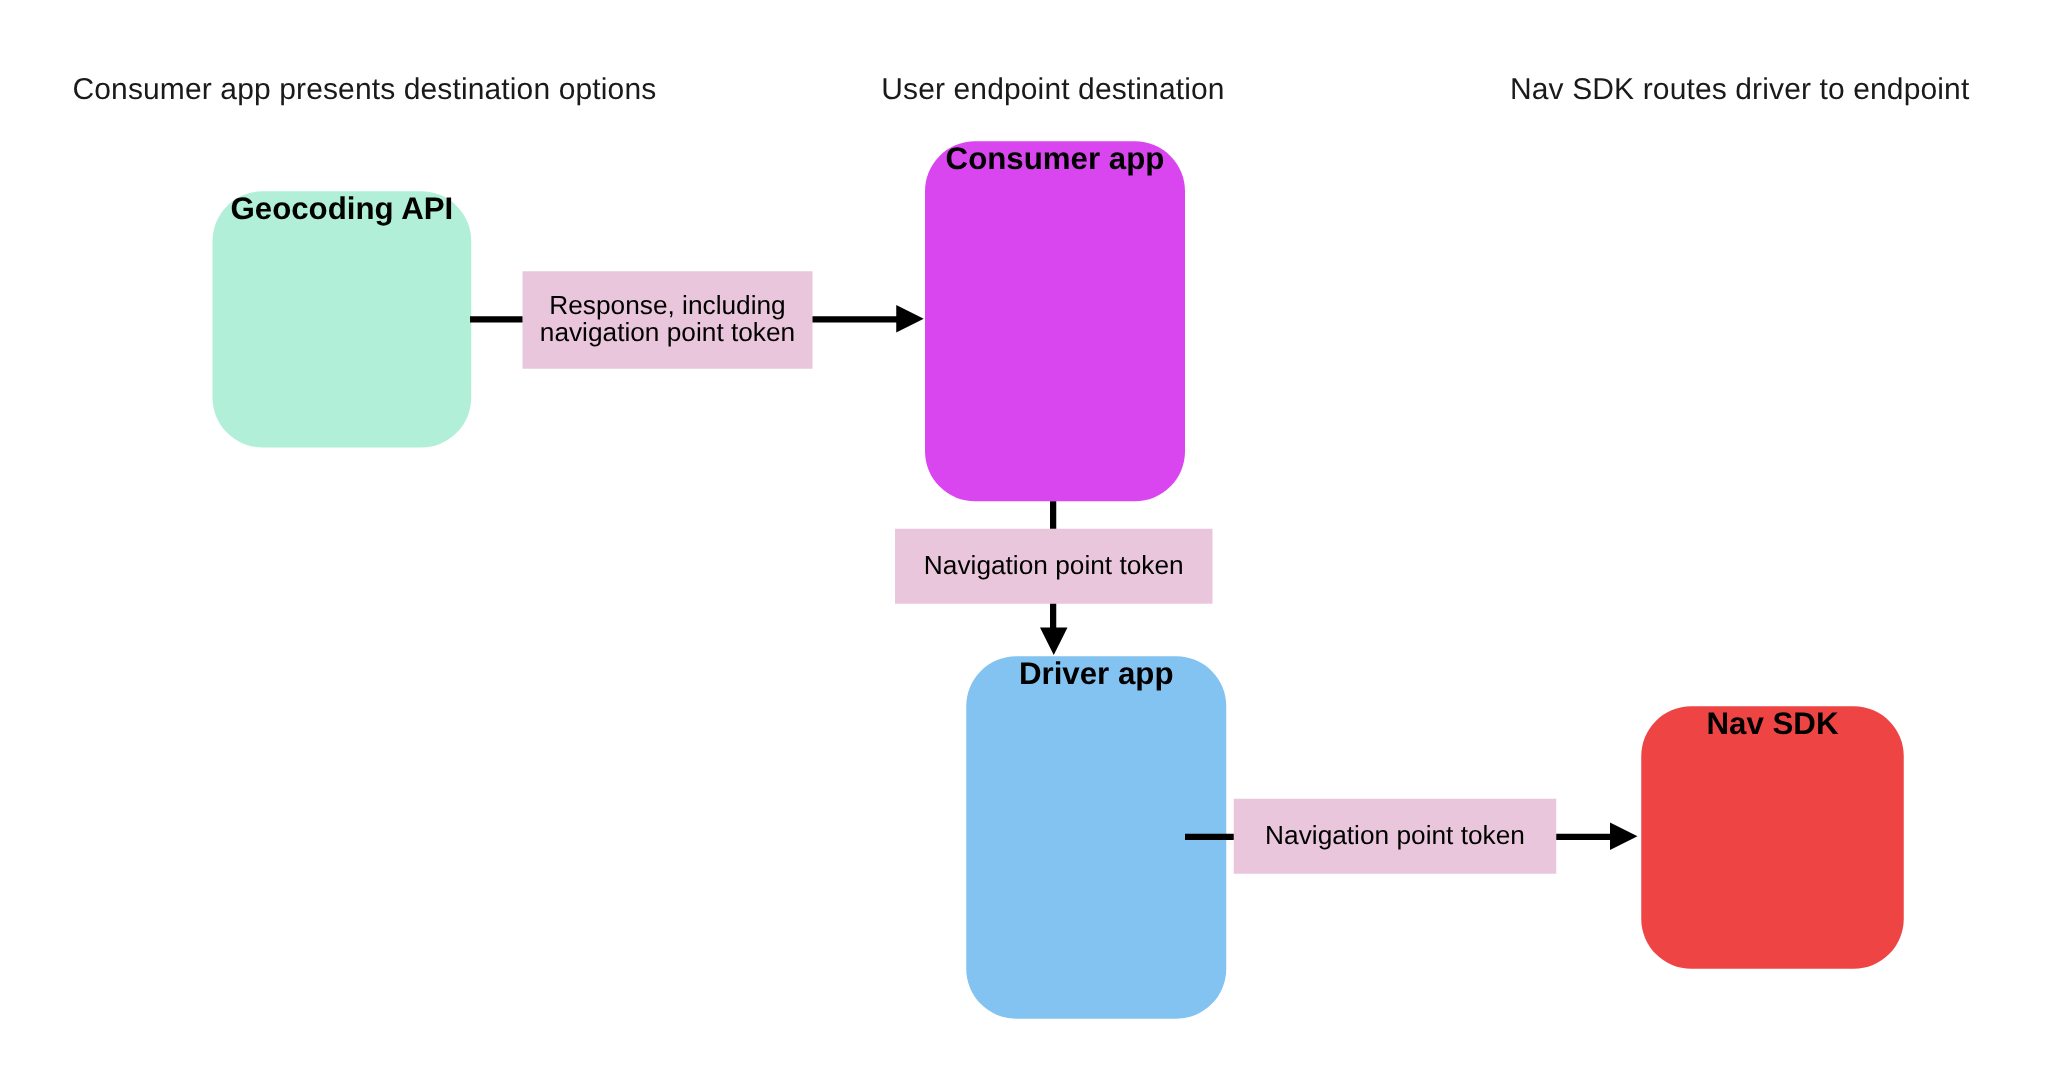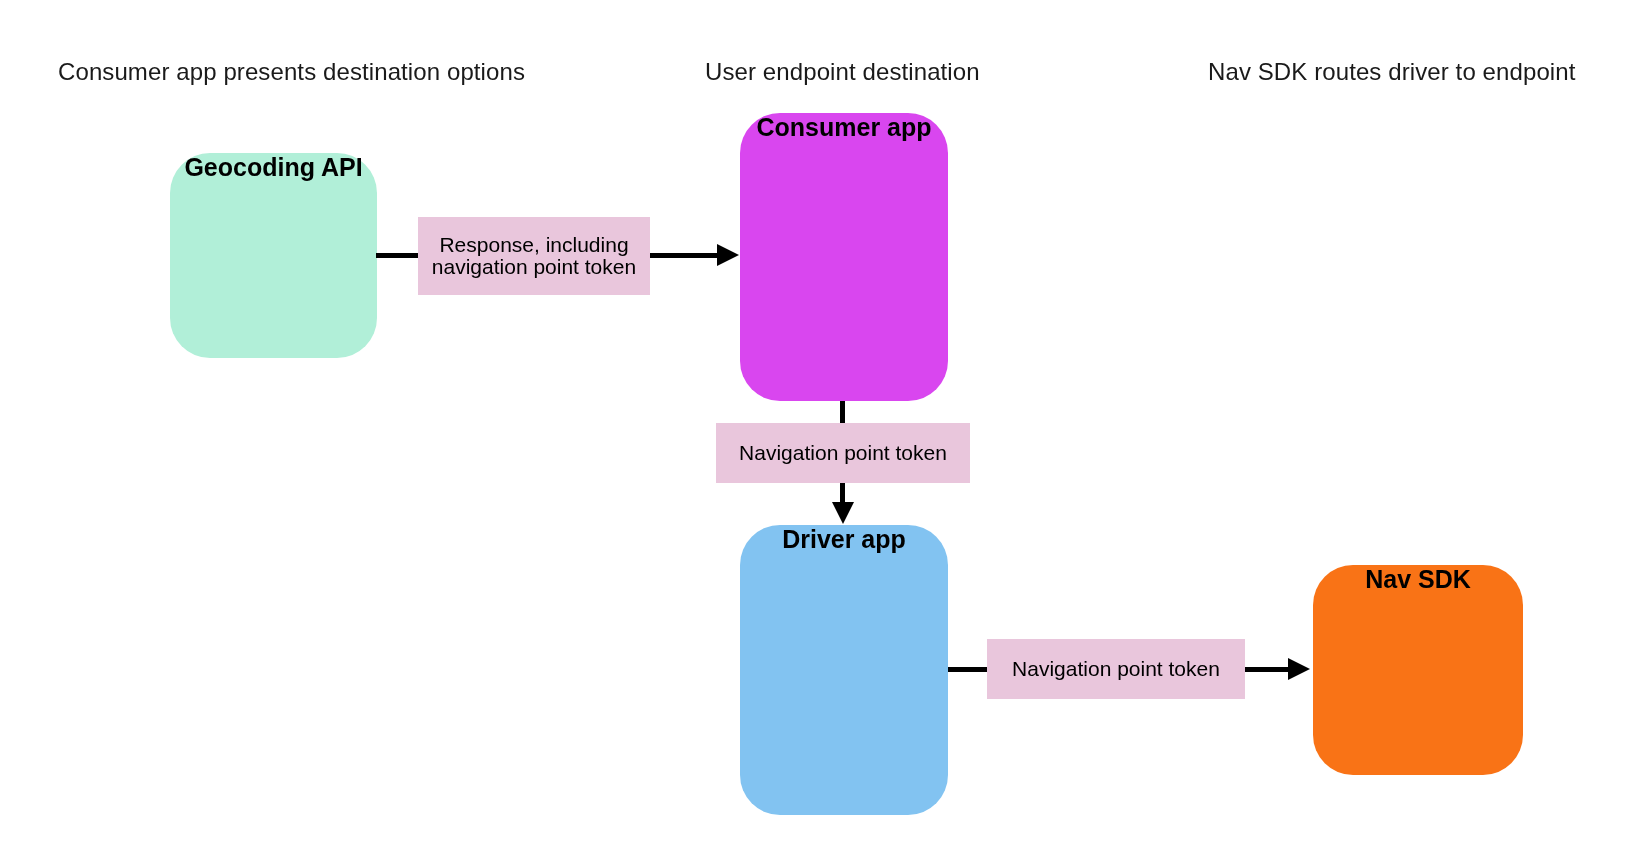--- a/index.html
+++ b/index.html
@@ -107,24 +107,24 @@
   <div class="col-header" id="header-1">Consumer app presents destination options</div>
   <div class="col-header" id="header-2">User endpoint destination</div>
   <div class="col-header" id="header-3">Nav SDK routes driver to endpoint</div>
 
   <div class="node" id="node-geocoding-api" style="background-color: rgb(177, 239, 216);">
     <span>Geocoding API</span>
   </div>
   <div class="node" id="node-consumer-app" style="background-color: #d946ef;">
     <span>Consumer app</span>
   </div>
-  <div class="node" id="node-driver-app" style="background-color: rgb(130, 195, 241);">
+  <div class="node" id="node-driver-app" style="background-color: rgb(130, 195, 241); margin-left: 33px;">
     <span>Driver app</span>
   </div>
-  <div class="node" id="node-nav-sdk" style="background-color: #f97316;">
+  <div class="node" id="node-nav-sdk" style="background-color: #ef4444;">
     <span>Nav SDK</span>
   </div>
 
   <div class="edge-label" id="edge-label-response" style="background-color: rgb(233, 198, 220);">
     <span>Response, including navigation point token</span>
   </div>
   <div class="edge-label" id="edge-label-token-1" style="background-color: rgb(233, 198, 220);">
     <span>Navigation point token</span>
   </div>
   <div class="edge-label" id="edge-label-token-2" style="background-color: rgb(233, 198, 220);">

